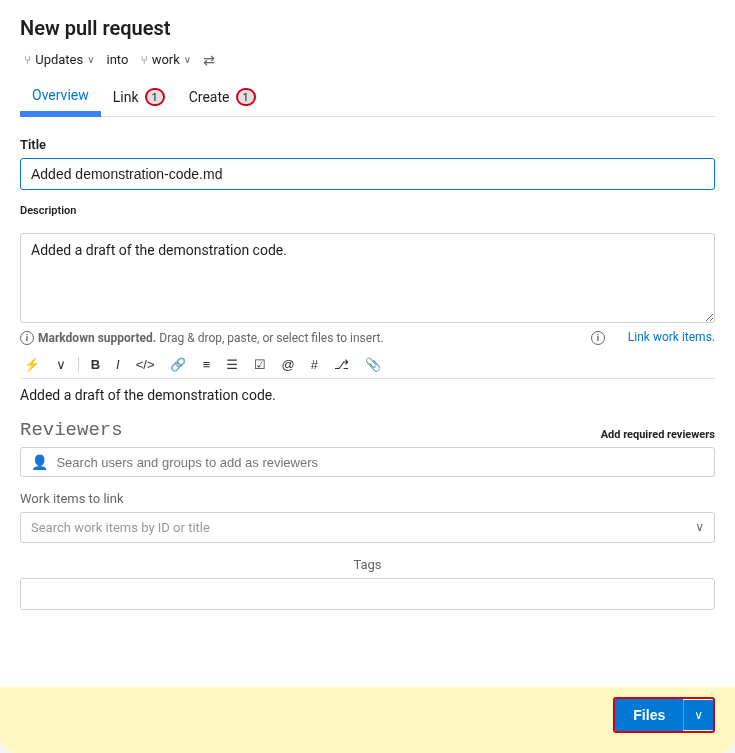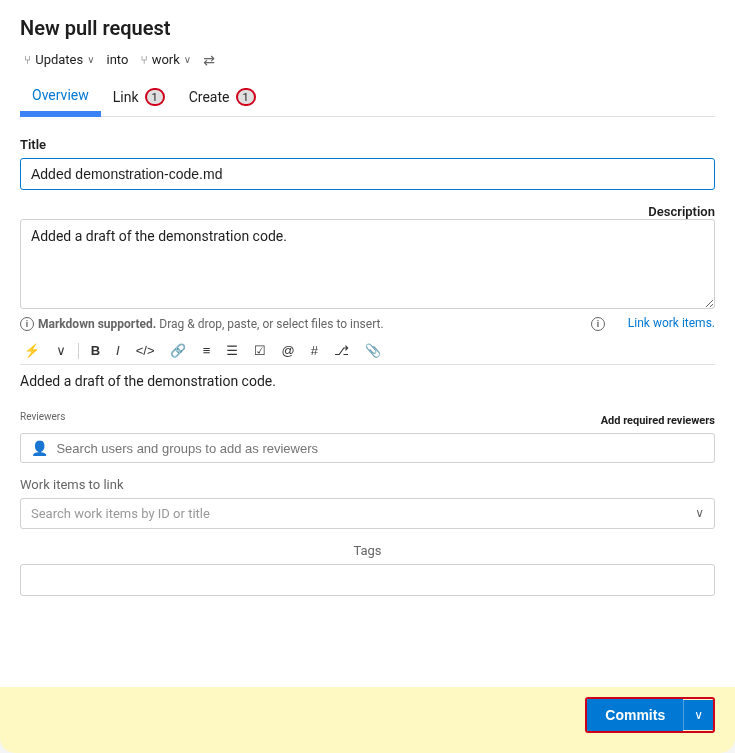--- a/index.html
+++ b/index.html
@@ -102,25 +102,24 @@
       width: 100%;
       padding: 7px 10px;
       border: 1.5px solid #0078d4;
       border-radius: 3px;
       font-size: 14px;
       outline: none;
       color: #1e1e1e;
       margin-bottom: 14px;
     }
     .desc-label {
-      font-size: 13px;
+      font-size: 11px;
       font-weight: 600;
       color: #1e1e1e;
-      margin-bottom: 0;
-      text-align: right;
+      margin-bottom: 16px;
     }
     .description-textarea {
       width: 100%;
       height: 90px;
       padding: 8px 10px;
       border: 1px solid #d0d0d0;
       border-radius: 3px;
       font-size: 14px;
       resize: vertical;
       outline: none;
@@ -192,22 +191,23 @@
       margin-bottom: 16px;
     }
     .reviewers-section { margin-bottom: 14px; }
     .reviewers-header {
       display: flex;
       justify-content: space-between;
       align-items: center;
       margin-bottom: 6px;
     }
     .reviewers-label {
-      font-size: 10px;
-      color: #666;
+      font-size: 19px;
+      color: #666;
+      font-family: Liberation Mono, monospace;
     }
     .add-reviewers-link {
       font-size: 11px;
       font-weight: 700;
       color: #1e1e1e;
       cursor: pointer;
       margin-top: 9px;
     }
     .search-input-row {
       display: flex;
@@ -420,20 +420,20 @@
         <div class="tags-label">Tags</div>
         <div class="tags-input-row"></div>
       </div>
 
     </div>
 
   </div>
 
   <div class="footer-row">
     <div class="create-btn-group">
-      <button class="create-btn">Commits</button>
+      <button class="create-btn">Files</button>
       <button class="create-btn-dropdown">
         <span>∨</span>
       </button>
     </div>
   </div>
 
 </div>
 
 </body></html>

